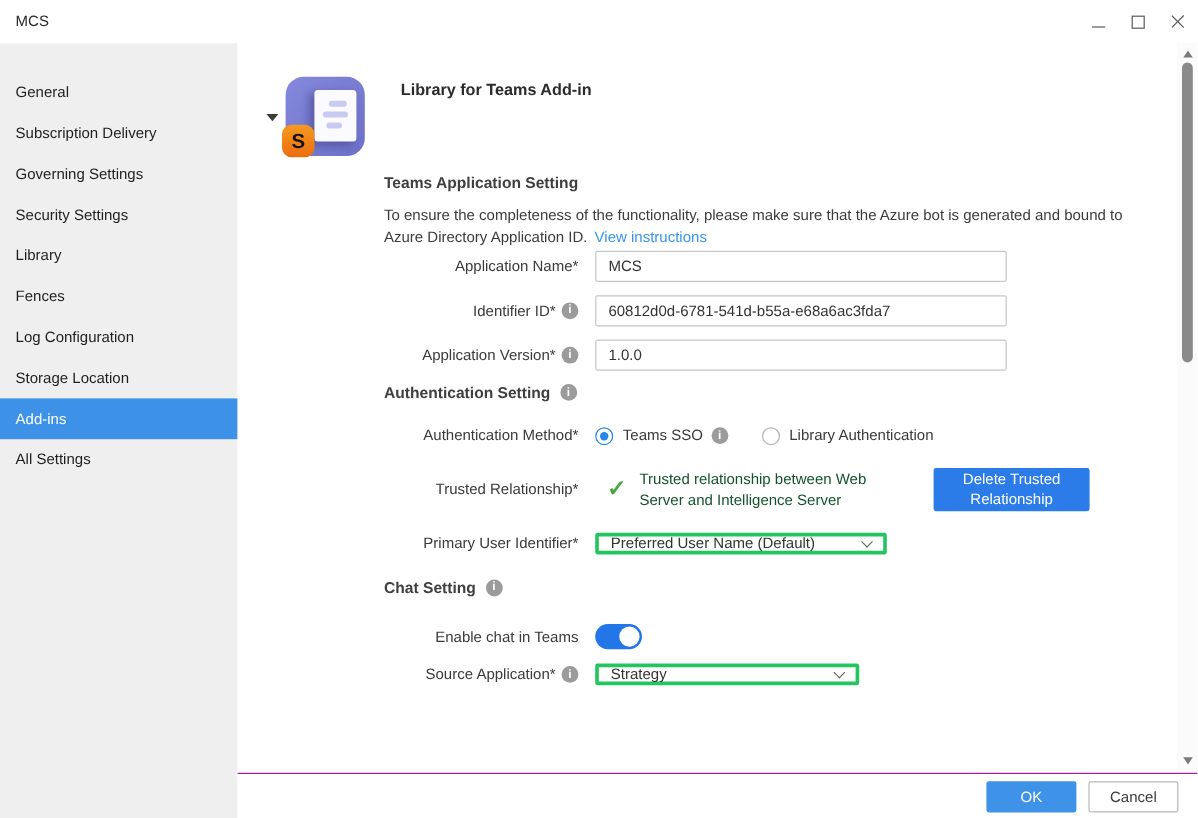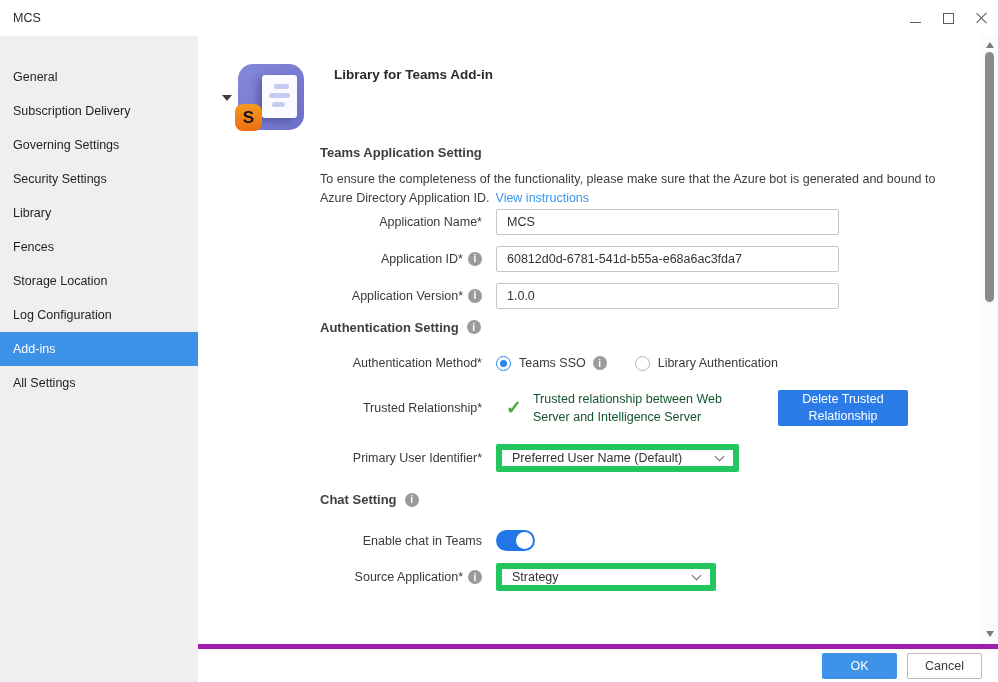--- a/index.html
+++ b/index.html
@@ -56,21 +56,21 @@
 
   .form { }
   .form-row { display:flex; align-items:center; margin-bottom:11px; }
   .form-label { flex:0 0 162px; display:flex; justify-content:flex-end; align-items:center; gap:5px; font-size:12.5px; color:#3a3a3a; text-align:right; }
   .control { margin-left:14px; }
   .text-input { width:343px; height:26px; border:1px solid #c6c6c6; border-radius:2px; padding:0 10px;
                 font-family:"Liberation Sans",sans-serif; font-size:12.5px; color:#333; outline:none; }
   .info { width:14px; height:14px; flex:0 0 14px; border-radius:50%; background:#9b9b9b; color:#fff;
           font-size:10px; font-weight:bold; display:inline-flex; align-items:center; justify-content:center; cursor:pointer; }
 
-  .select { height:28px; border:6px solid #22c55e; border-radius:2px; background:#fff; display:flex;
+  .select { height:18px; border:3px solid #22c55e; border-radius:2px; background:#fff; display:flex;
             align-items:center; justify-content:space-between; padding:0 10px; font-size:12.5px; color:#333; cursor:pointer; }
   .sel-primary { width:243px; }
   .sel-source { width:220px; }
   .chevron { width:7px; height:7px; border-right:1.4px solid #666; border-bottom:1.4px solid #666; transform:rotate(45deg); margin-top:-4px; }
 
   .radio { width:15px; height:15px; border-radius:50%; border:1px solid #b3b3b3; background:#fff; cursor:pointer; position:relative; flex:0 0 15px; }
   .radio.checked { border-color:#2a86e8; }
   .radio.checked::after { content:""; position:absolute; inset:3px; border-radius:50%; background:#2a86e8; }
   .radio-group { display:flex; align-items:center; margin-left:14px; font-size:12.5px; color:#3a3a3a; }
   .radio-label { margin-left:8px; }
@@ -86,21 +86,21 @@
                 font-family:"Liberation Sans",sans-serif; font-size:12.5px; line-height:1.35; cursor:pointer; padding:0 10px; }
   .row-primary { margin-top:18px; }
 
   .h-chat { margin-top:20px; }
   .row-enable { margin-top:23px; }
   .toggle { margin-left:14px; width:39px; height:21px; border-radius:11px; background:#2376E8; position:relative; cursor:pointer; }
   .toggle .knob { position:absolute; top:2px; right:2px; width:17px; height:17px; border-radius:50%; background:#fff; }
   .row-source { margin-top:12px; margin-bottom:0; }
 
   
-  .footer { position:absolute; left:0; right:0; bottom:0; height:38px; background:#fff; border-top:5px solid #a21caf;
+  .footer { position:absolute; left:0; right:0; bottom:0; height:38px; background:#fff; border-top:1px solid #a21caf;
             display:flex; align-items:center; justify-content:flex-end; gap:10px; padding-right:16px; }
   .btn { width:75px; height:26px; border-radius:2px; font-family:"Liberation Sans",sans-serif; font-size:12.5px;
          display:flex; align-items:center; justify-content:center; cursor:pointer; }
   .btn-ok { background:#3E92E8; color:#fff; border:none; }
   .btn-cancel { background:#fff; color:#3a3a3a; border:1px solid #b9b9b9; }
 
   
   .scrollbar { position:absolute; top:0; right:0; bottom:38px; width:17px; background:#fbfbfb; display:flex; flex-direction:column; align-items:center; }
   .sb-up { margin-top:6px; width:0; height:0; border-left:4.5px solid transparent; border-right:4.5px solid transparent; border-bottom:6px solid #7a7a7a; cursor:pointer; }
   .sb-thumb { margin-top:4px; width:9px; height:250px; border-radius:5px; background:#8a8a8a; cursor:pointer; }
@@ -128,22 +128,22 @@
 
   <div class="app-body">
 
     <nav class="sidebar">
       <div class="side-item">General</div>
       <div class="side-item">Subscription Delivery</div>
       <div class="side-item">Governing Settings</div>
       <div class="side-item">Security Settings</div>
       <div class="side-item">Library</div>
       <div class="side-item">Fences</div>
+      <div class="side-item">Log Configuration</div>
       <div class="side-item">Storage Location</div>
-      <div class="side-item">Log Configuration</div>
       <div class="side-item active">Add-ins</div>
       <div class="side-item">All Settings</div>
     </nav>
 
     <main class="main">
       <div class="content">
 
         <div class="addin-header">
           <div class="caret-down"></div>
           <div class="app-icon">
@@ -168,21 +168,21 @@
 
           <div class="form">
             <div class="form-row">
               <div class="form-label">
                 <span>Application Name*</span>
               </div>
               <input class="text-input control" type="text" value="MCS" style="">
             </div>
             <div class="form-row">
               <div class="form-label">
-                <span>Application ID*</span>
+                <span>Identifier ID*</span>
                 <span class="info">i</span>
               </div>
               <input class="text-input control" type="text" value="60812d0d-6781-541d-b55a-e68a6ac3fda7" style="">
             </div>
             <div class="form-row">
               <div class="form-label">
                 <span>Application Version*</span>
                 <span class="info">i</span>
               </div>
               <input class="text-input control" type="text" value="1.0.0" style="">

